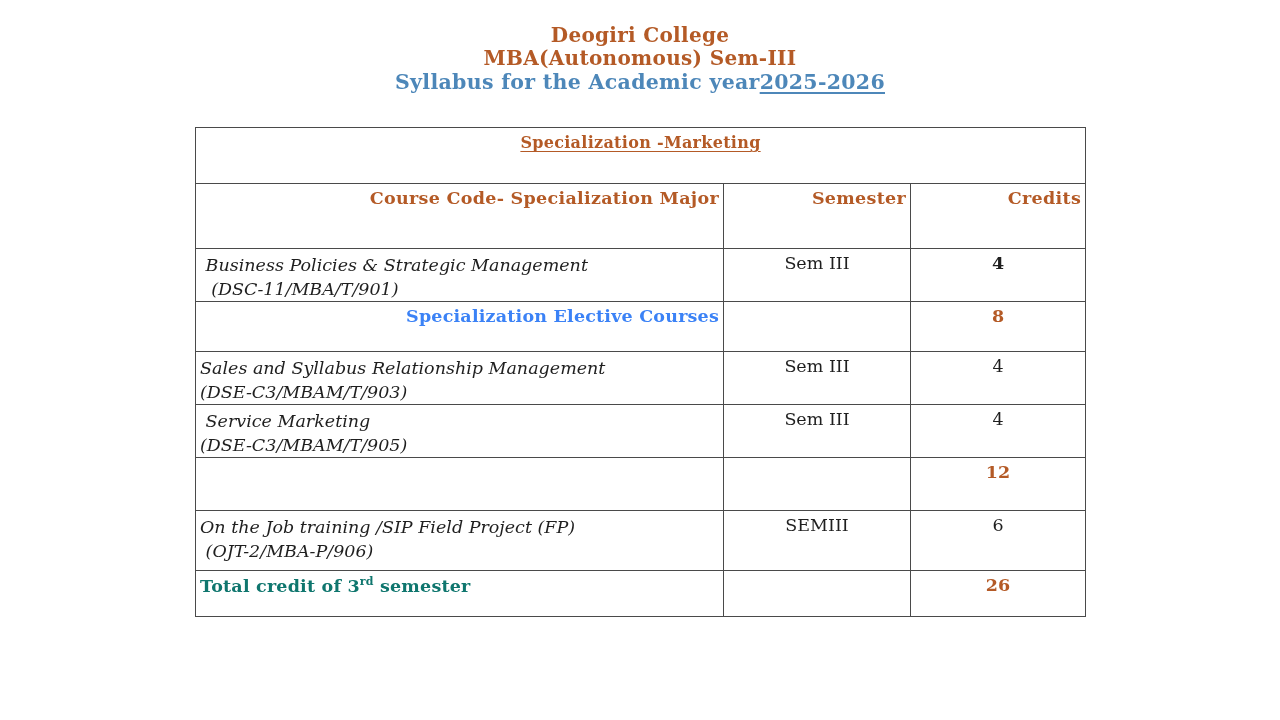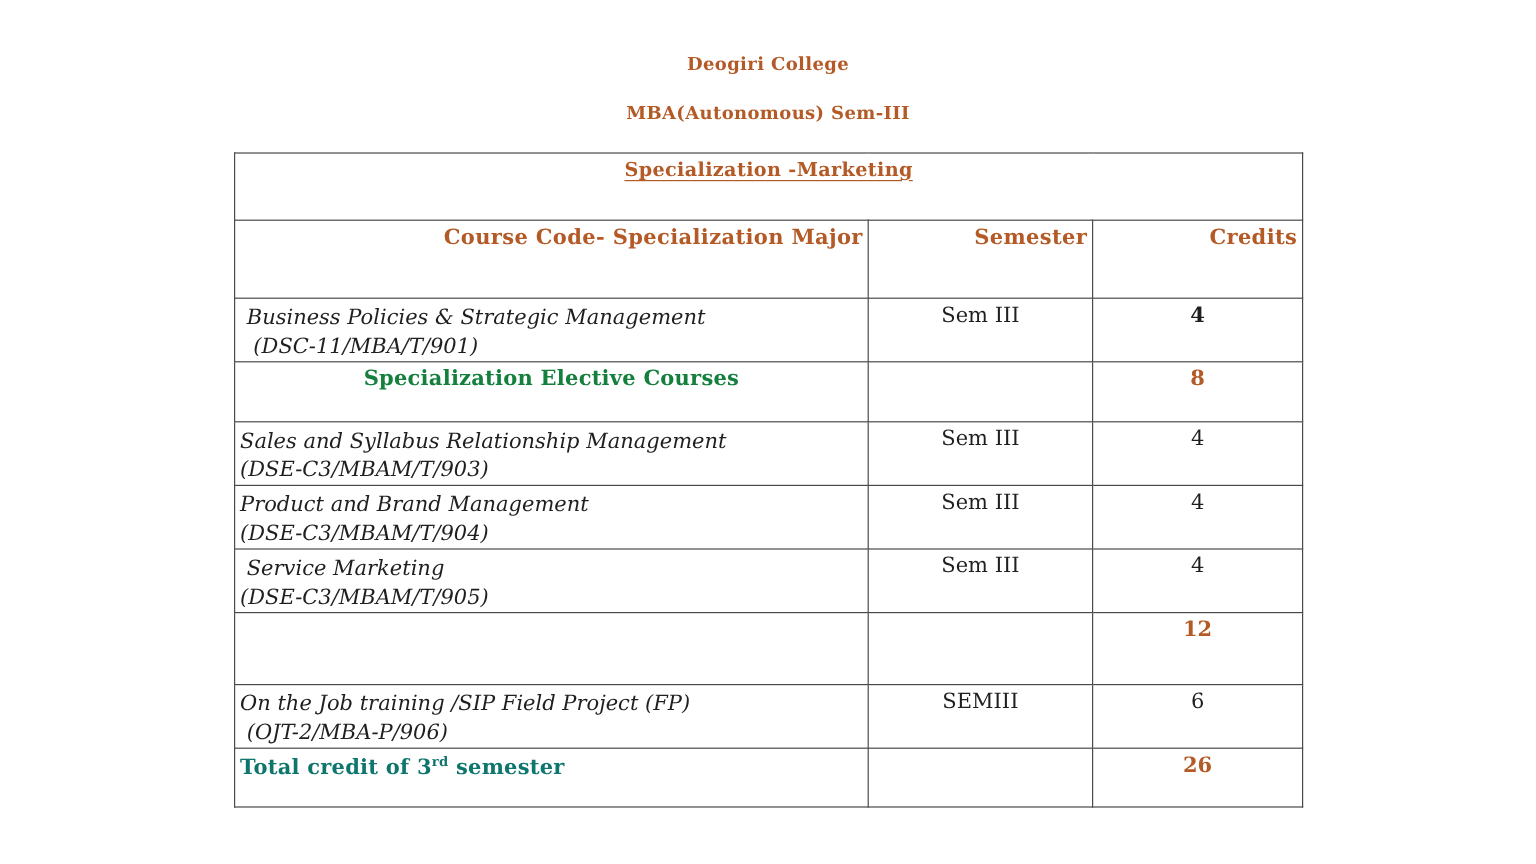--- a/index.html
+++ b/index.html
@@ -16,24 +16,23 @@
   .doc-header {
     position: absolute;
     top: 24px;
     left: 0;
     width: 1280px;
     text-align: center;
     font-weight: bold;
   }
   .hl1, .hl2 {
     color: #b45a26;
-    font-size: 15px;
+    font-size: 20px;
     line-height: 23px;
     letter-spacing: 0.3px;
-    margin-top: 18px;
   }
   .hl3 {
     color: #4d87b9;
     font-size: 20.5px;
     line-height: 25px;
     letter-spacing: 0.3px;
   }
   .hl3 .year { text-decoration: underline; text-underline-offset: 3px; }
 
   
@@ -83,41 +82,42 @@
     letter-spacing: 0.3px;
   }
 
   .c-course .line { white-space: pre-wrap; line-height: 24px; font-style: italic; }
   .c-sem  { text-align: center; }
   .c-cred { text-align: center; }
   .credits-bold   { font-weight: bold; }
   .credits-accent { font-weight: bold; color: #b45a26; font-size: 18px; }
 
   .elective-cell {
-    text-align: center;
-    color: #15803d;
+    text-align: right;
+    color: #3b82f6;
     font-weight: bold;
     font-size: 18.5px;
     letter-spacing: 0.2px;
   }
 
   .total-cell {
     color: #0f766e;
     font-weight: bold;
     font-size: 18.5px;
     letter-spacing: 0.2px;
   }
   .total-cell sup { font-size: 11px; }
 </style>
 </head>
 <body>
 
 <div class="doc-header">
   <div class="hl1">Deogiri College</div>
   <div class="hl2">MBA(Autonomous) Sem-III</div>
+  <div class="hl3"><span>Syllabus for the Academic year</span><span class="year">2025-2026</span></div>
 </div>
 
 <table class="course-table">
   <colgroup>
     <col style="width:528px">
     <col style="width:187px">
     <col style="width:175px">
   </colgroup>
 
   <tbody>
@@ -151,28 +151,20 @@
 
   <tr>
     <td class="c-course">
       <div class="line">Sales and Syllabus Relationship Management</div>
       <div class="line">(DSE-C3/MBAM/T/903)</div>
     </td>
     <td class="c-sem">Sem III</td>
     <td class="c-cred">4</td>
   </tr>
 
-  <tr>
-    <td class="c-course">
-      <div class="line">Product and Brand Management</div>
-      <div class="line">(DSE-C3/MBAM/T/904)</div>
-    </td>
-    <td class="c-sem">Sem III</td>
-    <td class="c-cred">4</td>
-  </tr>
 
   <tr>
     <td class="c-course">
       <div class="line"> Service Marketing</div>
       <div class="line">(DSE-C3/MBAM/T/905)</div>
     </td>
     <td class="c-sem">Sem III</td>
     <td class="c-cred">4</td>
   </tr>
 

